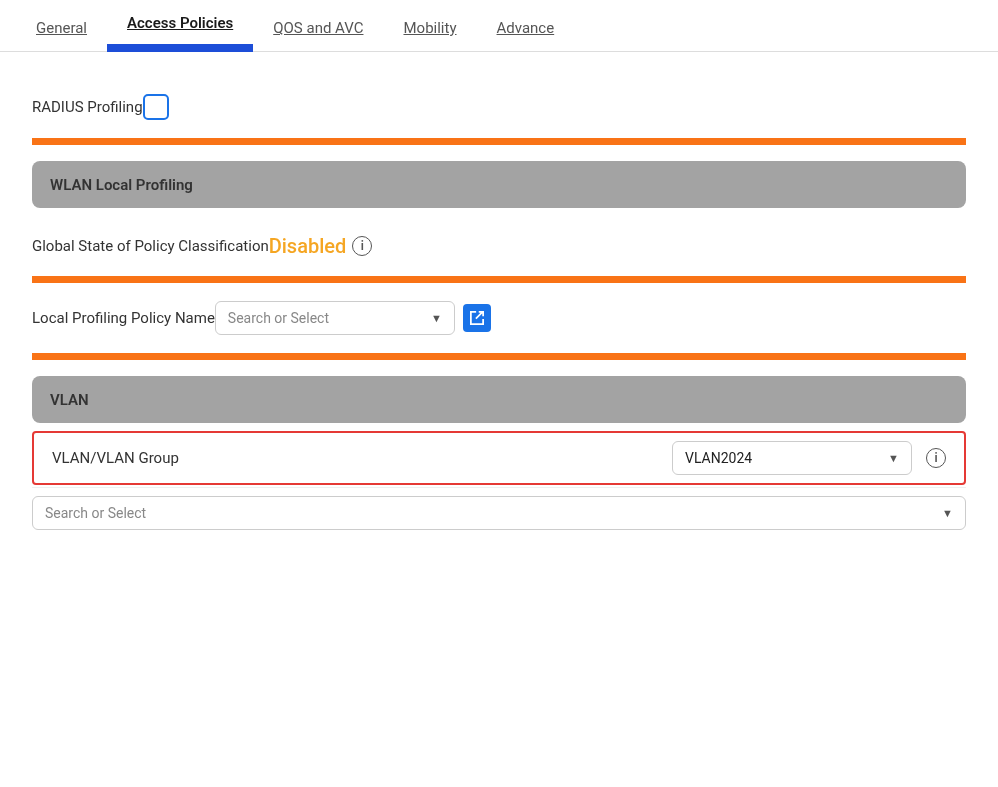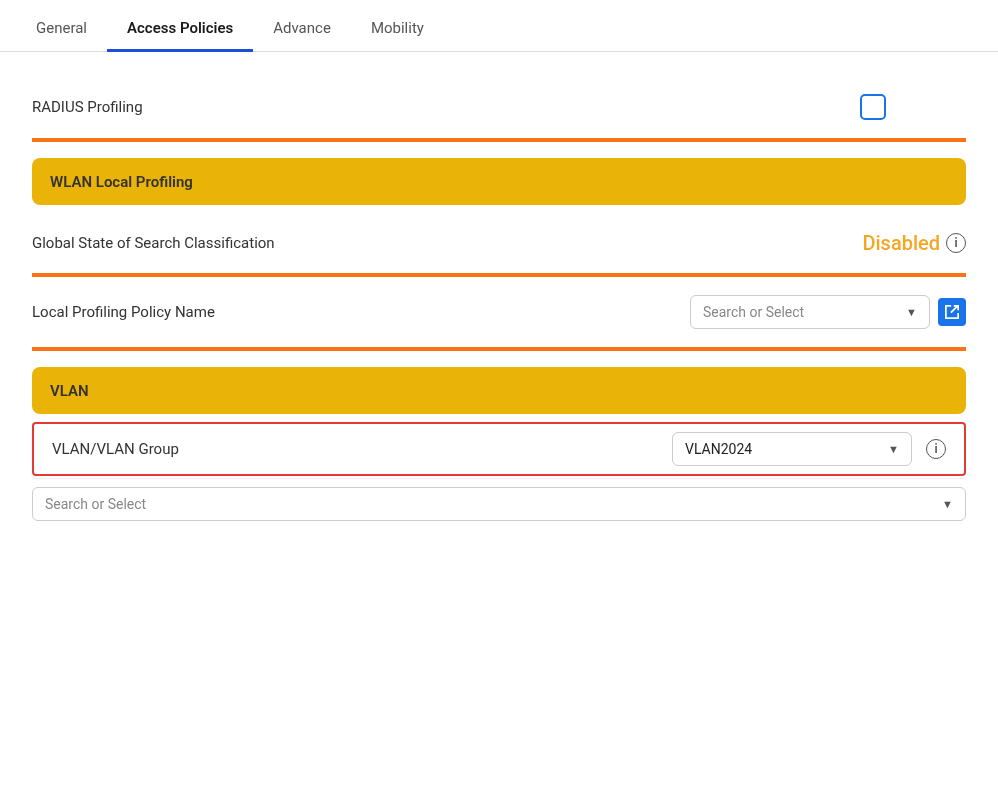--- a/index.html
+++ b/index.html
@@ -20,39 +20,40 @@
       height: 52px;
     }
     .tab-item {
       padding: 12px 20px;
       font-size: 15px;
       color: #555;
       cursor: pointer;
       border-bottom: 3px solid transparent;
       margin-bottom: -1px;
       white-space: nowrap;
+      text-decoration: underline;
     }
     .tab-item.active {
       color: #1a1a1a;
       font-weight: 600;
-      border-bottom: 3px solid #1d4ed8;
+      border-bottom: 8px solid #1d4ed8;
     }
 
     
     .content {
       padding: 24px 32px;
     }
 
     
     .field-row {
       display: flex;
       align-items: center;
-      justify-content: space-between;
+      justify-content: flex-start;
       padding: 18px 0;
-      border-bottom: 4px solid #f97316;
+      border-bottom: 7px solid #f97316;
     }
     .field-row:last-child {
       border-bottom: none;
     }
     .field-label {
       font-size: 15px;
       color: #333;
       max-width: 420px;
     }
 
@@ -63,21 +64,21 @@
       border: 2px solid #1a73e8;
       border-radius: 5px;
       background: #fff;
       display: inline-block;
       flex-shrink: 0;
       margin-right: 80px;
     }
 
     
     .section-header {
-      background: #eab308;
+      background: #a3a3a3;
       border-radius: 8px;
       padding: 14px 18px;
       margin: 16px 0 8px 0;
     }
     .section-header-text {
       font-size: 15px;
       font-weight: 600;
       color: #333;
     }
 
@@ -190,39 +191,40 @@
       font-size: 14px;
       color: #888;
     }
   </style>
 </head>
 <body>
 
 <div class="tab-bar">
   <div class="tab-item">General</div>
   <div class="tab-item active">Access Policies</div>
+  <div class="tab-item">QOS and AVC</div>
+  <div class="tab-item">Mobility</div>
   <div class="tab-item">Advance</div>
-  <div class="tab-item">Mobility</div>
 </div>
 
 <div class="content">
 
   <div class="field-row">
     <span class="field-label">RADIUS Profiling</span>
     <div class="checkbox-custom"></div>
   </div>
 
 
 
   <div class="section-header">
     <span class="section-header-text">WLAN Local Profiling</span>
   </div>
 
   <div class="field-row">
-    <span class="field-label">Global State of Search Classification</span>
+    <span class="field-label">Global State of Policy Classification</span>
     <div class="status-row">
       <span class="status-disabled">Disabled</span>
       <span class="info-icon">i</span>
     </div>
   </div>
 
   <div class="field-row">
     <span class="field-label">Local Profiling Policy Name</span>
     <div class="dropdown-wrapper">
       <div class="dropdown">

